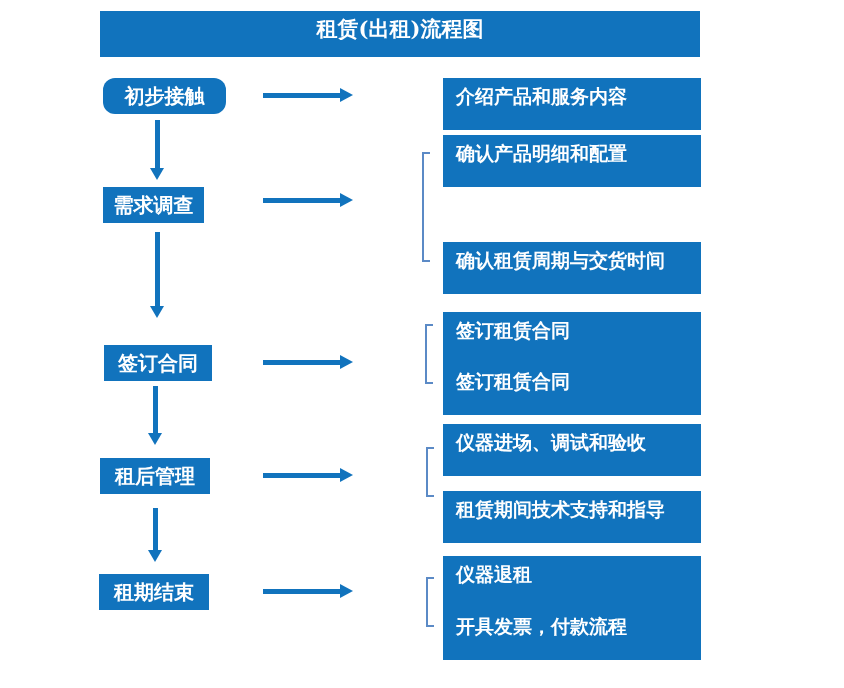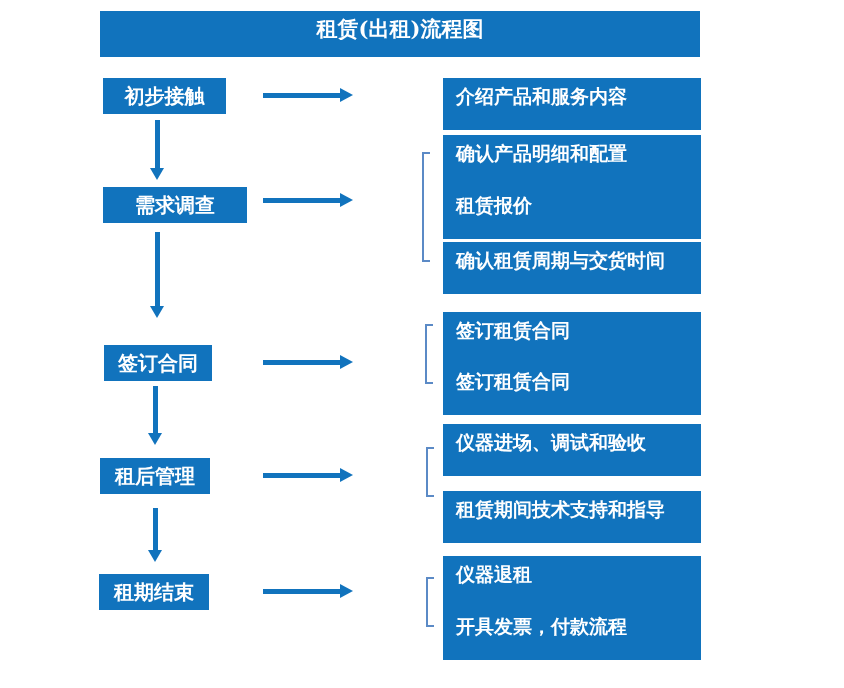--- a/index.html
+++ b/index.html
@@ -41,29 +41,28 @@
     border:2px solid #5b8ac6; border-right:none; box-sizing:border-box;
   }
 </style>
 </head>
 <body>
 
 <div class="canvas">
 
   <div class="title-bar">租赁(出租)流程图</div>
 
-  <div class="step-box" style="left:103px; top:78px;  width:123px;">初步接触</div>
-  <div class="step-box" style="left:103px; top:187px; width:144px;">需求调查</div>
+  <div class="step-box" style="left:103px; top:78px;  width:123px;border-radius:12px;">初步接触</div>
+  <div class="step-box" style="left:103px; top:187px; width:101px;">需求调查</div>
   <div class="step-box" style="left:104px; top:345px; width:108px;">签订合同</div>
   <div class="step-box" style="left:100px; top:458px; width:110px;">租后管理</div>
   <div class="step-box" style="left:99px;  top:574px; width:110px;">租期结束</div>
 
   <div class="detail-box" style="top:78px;">介绍产品和服务内容</div>
   <div class="detail-box" style="top:135px;">确认产品明细和配置</div>
-  <div class="detail-box" style="top:187px;">租赁报价</div>
   <div class="detail-box" style="top:242px;">确认租赁周期与交货时间</div>
   <div class="detail-box" style="top:312px;">签订租赁合同</div>
   <div class="detail-box" style="top:363px;">签订租赁合同</div>
   <div class="detail-box" style="top:424px;">仪器进场、调试和验收</div>
   <div class="detail-box" style="top:491px;">租赁期间技术支持和指导</div>
   <div class="detail-box" style="top:556px;">仪器退租</div>
   <div class="detail-box" style="top:608px;">开具发票，付款流程</div>
 
   <div class="harrow" style="left:263px; top:88px;  width:90px;">
     <div class="shaft" style="width:78px;"></div>

